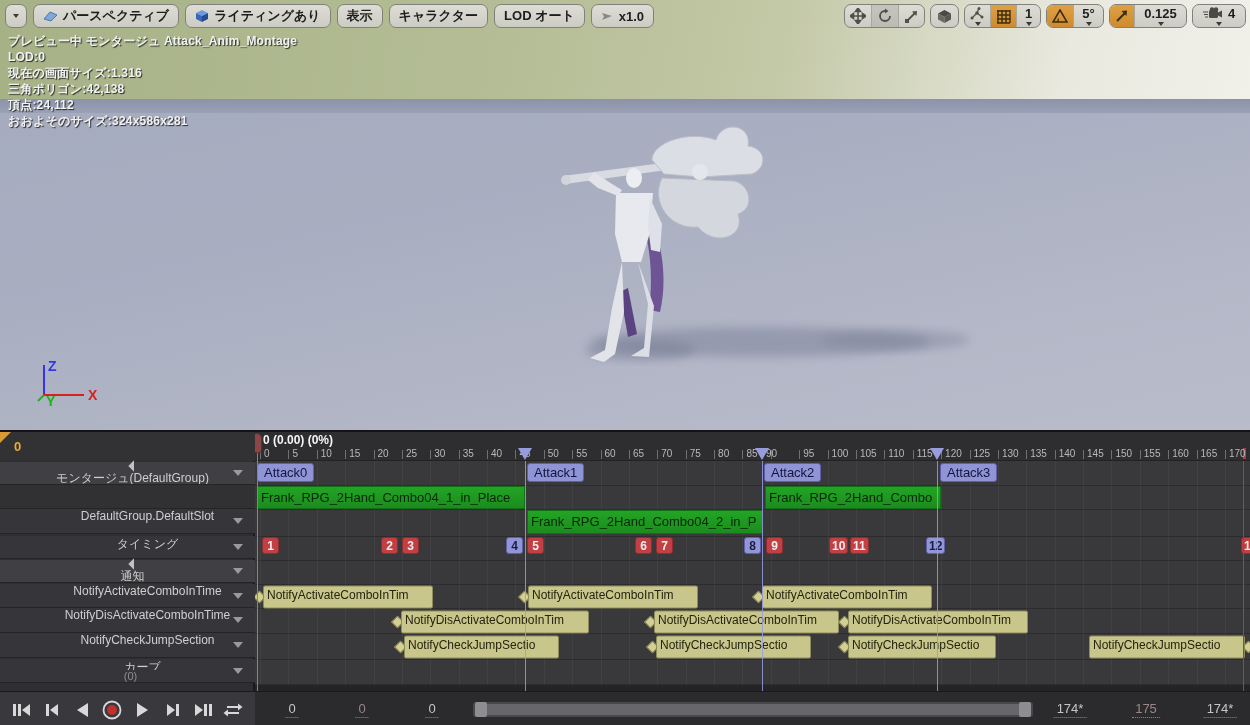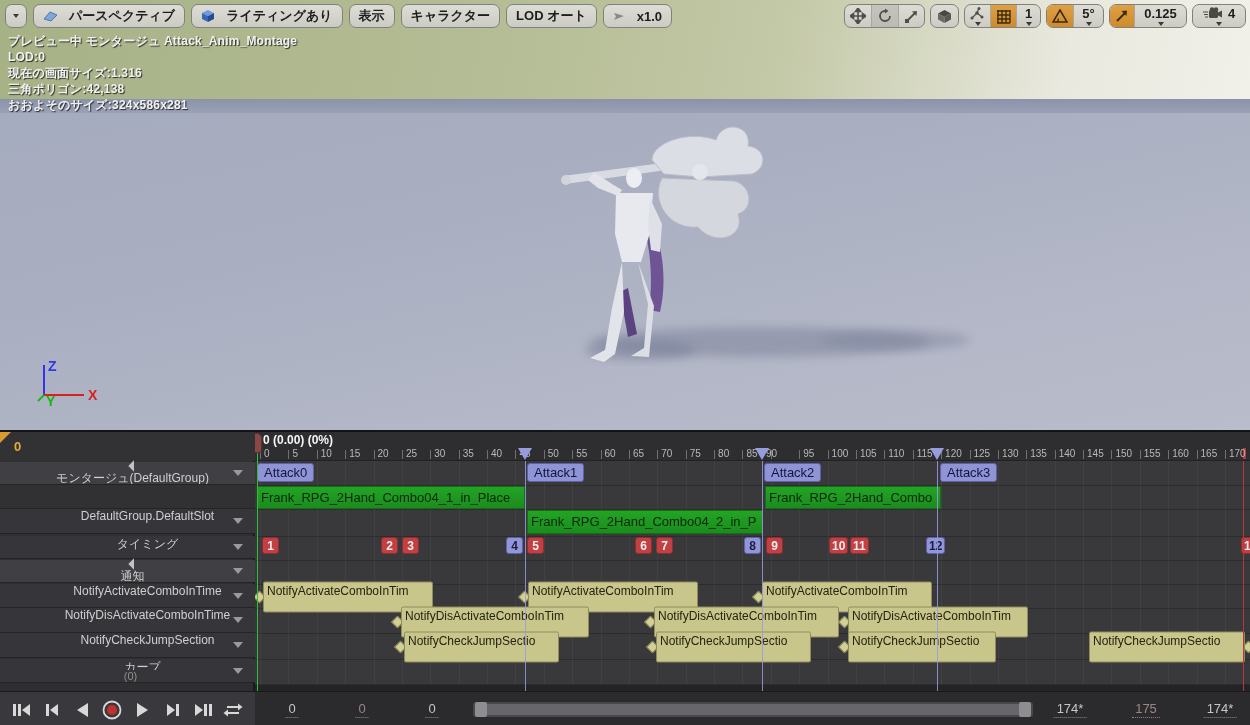--- a/index.html
+++ b/index.html
@@ -12,21 +12,21 @@
     background:linear-gradient(168deg,#a4aabd 0%,#a9afc1 45%,#b3b7c7 75%,#b9bcca 100%); }
   .vp-grass { position:absolute; left:0; top:0; width:1250px; height:99px;
     background:linear-gradient(100deg,#a7b186 0%,#b4bd95 40%,#c3c8a6 62%,#e9e9df 85%,#f1f0e9 100%); }
   .vp-grass::after{ content:""; position:absolute; left:0; bottom:-12px; width:100%; height:12px; background:#8b93aa; }
   .vp-fog { position:absolute; left:0; top:99px; width:1250px; height:14px; background:linear-gradient(#8b93aa,#9ba1b5); }
 
   .vp-toolbar { position:absolute; left:5px; top:4px; display:flex; gap:6px; align-items:flex-start; }
   .vp-toolbar-r { position:absolute; right:4px; top:4px; display:flex; gap:5px; align-items:flex-start; }
   .tbtn, .tgroup { background:linear-gradient(#deddd5,#ccccc4); border:1px solid #81807a; border-radius:7px;
     height:24px; display:flex; align-items:center; color:#1d1d1d; font-size:13px; font-weight:bold; }
-  .tbtn { padding:0 9px; gap:11px; }
+  .tbtn { padding:0 9px; gap:5px; }
   .tbtn.small { padding:0 6px; }
   .tgroup { padding:0; overflow:hidden; }
   .tseg { height:24px; display:flex; align-items:center; justify-content:center; padding:0 5px; position:relative; }
   .tseg + .tseg { border-left:1px solid #a9a8a0; }
   .tseg.orange { background:linear-gradient(#e0a145,#cd8a2d); }
   .tseg.pressed { background:linear-gradient(#c6c5bd,#bcbbb3); }
   .caret { width:0; height:0; border-left:3px solid transparent; border-right:3px solid transparent;
     border-top:4px solid #3a3a36; }
   .caret.under { position:absolute; bottom:2px; left:50%; transform:translateX(-50%); }
   .tseg.withcaret { padding-bottom:6px; }
@@ -82,21 +82,21 @@
     border:1px solid #5d62a8; border-radius:3px; color:#15153a; font-size:13px; white-space:nowrap; z-index:2; }
   .seg { position:absolute; top:0; height:23px; line-height:22px; background:linear-gradient(#23a425,#1b8c1e);
     border:1px solid #137016; color:#062906; font-size:13px; padding-left:3px; white-space:nowrap; overflow:hidden; z-index:1; }
   .numbadge { position:absolute; top:2px; height:17px; min-width:17px; padding:0 2px; border-radius:3px; text-align:center;
     line-height:17px; font-size:12px; font-weight:bold; z-index:2; }
   .numbadge.red { background:#c04043; color:#f7ecec; border:1px solid #8f2d30; }
   .numbadge.purple { background:#9096d8; color:#1c1c40; border:1px solid #5d62a8; }
   .notify { position:absolute; z-index:2; }
   .notify .diamond { position:absolute; top:50%; width:9px; height:9px; background:#d3d096; border:1px solid #88864f;
     transform:translateY(-50%) rotate(45deg); }
-  .notify .nlabel { position:absolute; top:50%; transform:translateY(-50%); height:31px; line-height:16px; background:#c9c68c;
+  .notify .nlabel { position:absolute; top:50%; transform:translateY(-50%); height:23px; line-height:16px; background:#c9c68c;
     border:1px solid #8f8c5c; border-radius:2px; color:#24240f; font-size:12px; padding:0 3px; white-space:nowrap; overflow:hidden; }
 
   .ministrip { position:absolute; left:0; top:253px; width:995px; height:6px; background:#242427; }
   .scrubbar { position:absolute; left:0; top:259px; width:995px; height:36px; background:#2b2b2e; border-top:1px solid #1a1a1c;
     display:flex; align-items:center; }
   .scrubval { font-size:13px; color:#c6c6c6; border-bottom:1px dotted #8a8a8a; padding:0 3px 1px; text-align:center; position:absolute; transform:translateX(-50%); }
   .scrubval.dim { color:#9b8886; }
   .scrolltrack { position:absolute; left:218px; top:10px; width:560px; height:15px; background:#48484b; border-radius:3px; }
   .scrollhandle { position:absolute; left:2px; top:2px; right:2px; bottom:2px; background:#67676b; border-radius:2px; }
   .scrollcap { position:absolute; top:0; width:12px; height:100%; background:#8e8e92; border-radius:2px; }
@@ -283,20 +283,21 @@
           <span class="caret under"></span>
         </div>
       </div>
     </div>
 
     <div class="vp-stats">
         <div>プレビュー中 モンタージュ Attack_Anim_Montage</div>
         <div>LOD:0</div>
         <div>現在の画面サイズ:1.316</div>
         <div>三角ポリゴン:42,138</div>
+        <div>頂点:24,112</div>
         <div>おおよそのサイズ:324x586x281</div>
       </div>
 
     <svg class="gizmo" width="76" height="56" viewBox="0 0 76 56">
       <line x1="16" y1="42" x2="16" y2="12" stroke="#3535e8" stroke-width="2"></line>
       <line x1="16" y1="42" x2="56" y2="42" stroke="#d92020" stroke-width="2"></line>
       <line x1="16" y1="42" x2="10" y2="48" stroke="#18b818" stroke-width="2"></line>
       <text x="20" y="18" fill="#3535e8" font-size="14" font-weight="bold">Z</text>
       <text x="60" y="47" fill="#d92020" font-size="14" font-weight="bold">X</text>
       <text x="18" y="53" fill="#18b818" font-size="14" font-weight="bold">Y</text>

